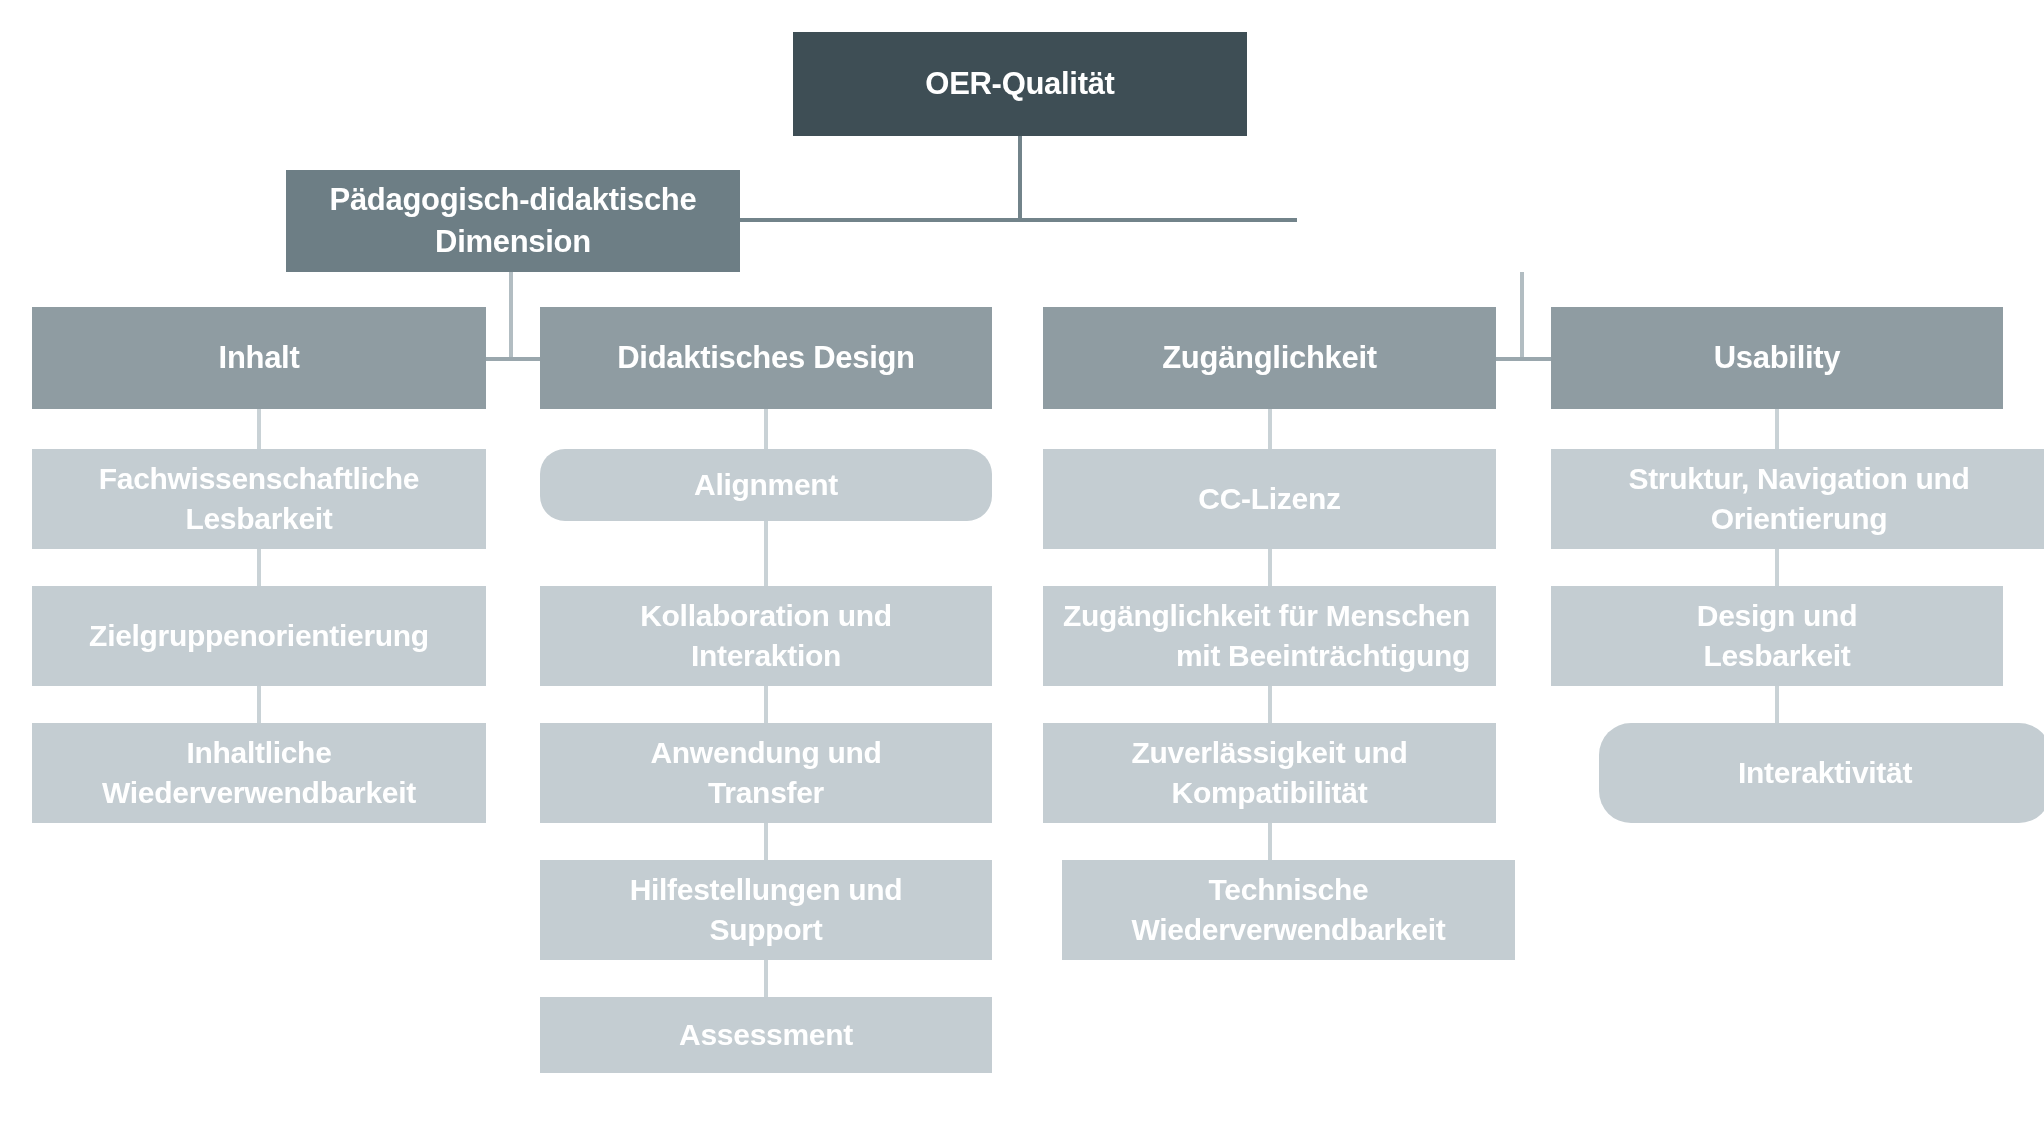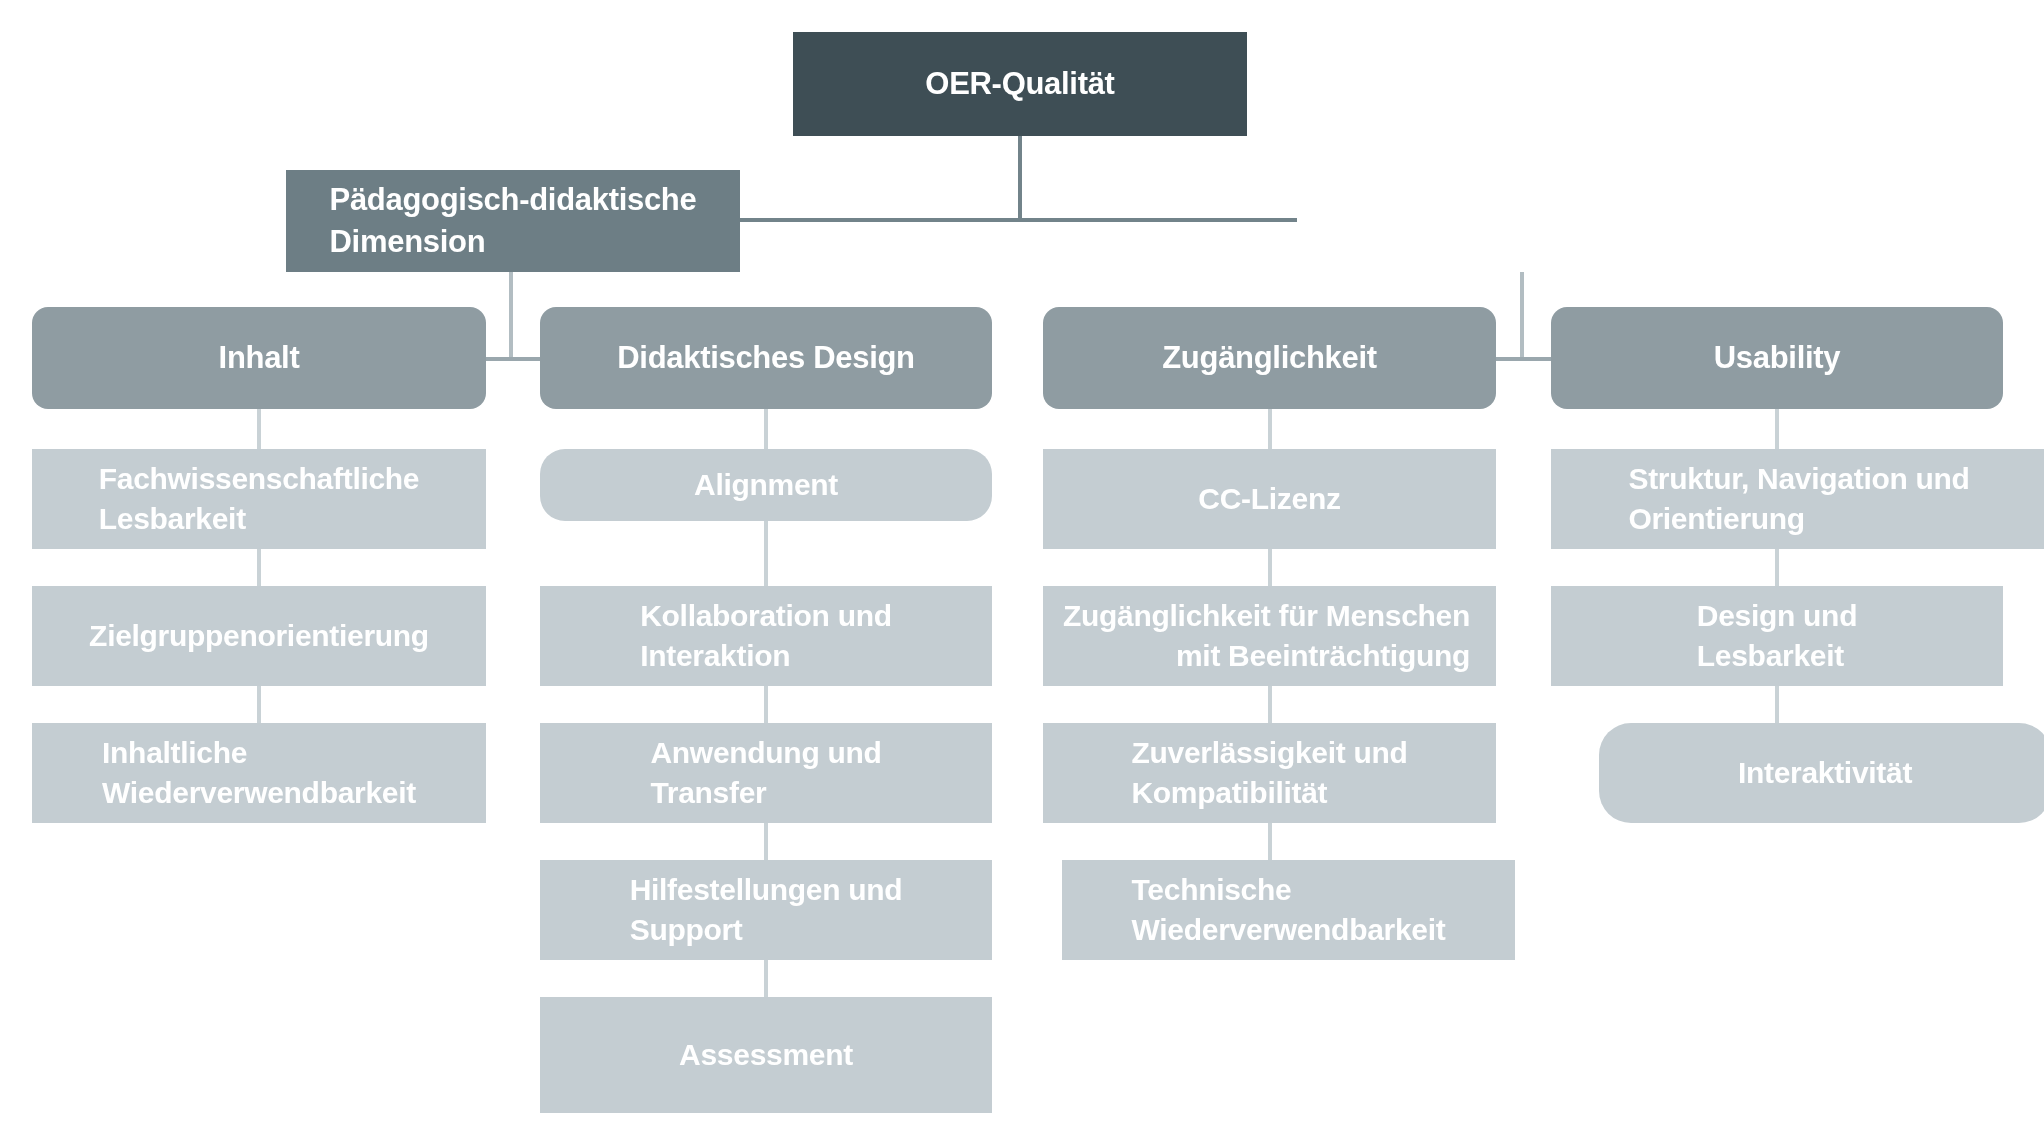--- a/index.html
+++ b/index.html
@@ -23,26 +23,27 @@
     overflow:hidden;
   }
   .box{
     position:absolute;
     display:flex;align-items:center;justify-content:center;
     color:var(--text-color);
     font-weight:700;
     font-size:30px;
     letter-spacing:-0.3px;
     line-height:1.35;
+    text-align:center;
     white-space:pre;
     z-index:2;
   }
   .box.root{background:var(--root-bg);font-size:31px;}
   .box.dimension{background:var(--dimension-bg);font-size:31px;}
-  .box.category{background:var(--category-bg);font-size:31px;border-radius:16px;}
+  .box.category{background:var(--category-bg);font-size:31px;}
   .box.item{background:var(--item-bg);}
   .box.align-right{justify-content:flex-end;text-align:right;padding-right:26px;box-sizing:border-box;}
   .conn{position:absolute;z-index:1;}
   .conn.dark{background:var(--connector-dark);}
   .conn.mid{background:var(--connector-mid);}
   .conn.light{background:var(--connector-light);}
   .conn.lighter{background:var(--connector-lighter);}
 </style>
 </head>
 <body>
@@ -76,21 +77,21 @@
   <div class="box item" style="left:32px;top:723px;width:454px;height:100px;">Inhaltliche
 Wiederverwendbarkeit</div>
 
   <div class="box item" style="left:540px;top:449px;width:452px;height:72px;border-radius:25px;">Alignment</div>
   <div class="box item" style="left:540px;top:723px;width:452px;height:100px;">Anwendung und
 Transfer</div>
   <div class="box item" style="left:540px;top:586px;width:452px;height:100px;">Kollaboration und
 Interaktion</div>
   <div class="box item" style="left:540px;top:860px;width:452px;height:100px;">Hilfestellungen und
 Support</div>
-  <div class="box item" style="left:540px;top:997px;width:452px;height:116px;">Assessment</div>
+  <div class="box item" style="left:540px;top:997px;width:452px;height:76px;">Assessment</div>
 
   <div class="box item" style="left:1043px;top:449px;width:453px;height:100px;">CC-Lizenz</div>
   <div class="box item align-right" style="left:1043px;top:586px;width:453px;height:100px;">Zugänglichkeit für Menschen
 mit Beeinträchtigung</div>
   <div class="box item" style="left:1043px;top:723px;width:453px;height:100px;">Zuverlässigkeit und
 Kompatibilität</div>
   <div class="box item" style="left:1043px;top:860px;width:453px;height:100px;margin-left:19px;">Technische
 Wiederverwendbarkeit</div>
 
   <div class="box item" style="left:1551px;top:449px;width:496px;height:100px;">Struktur, Navigation und

